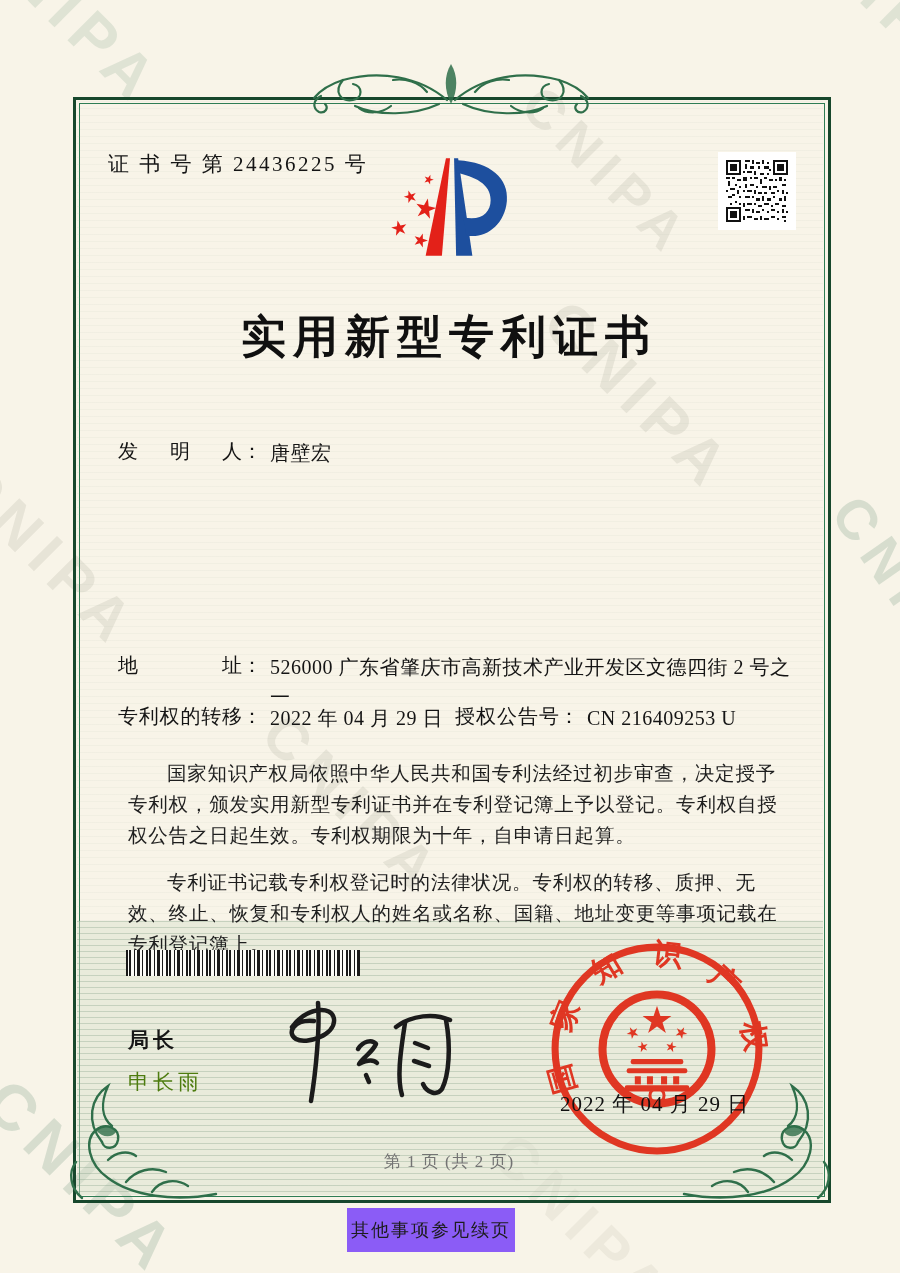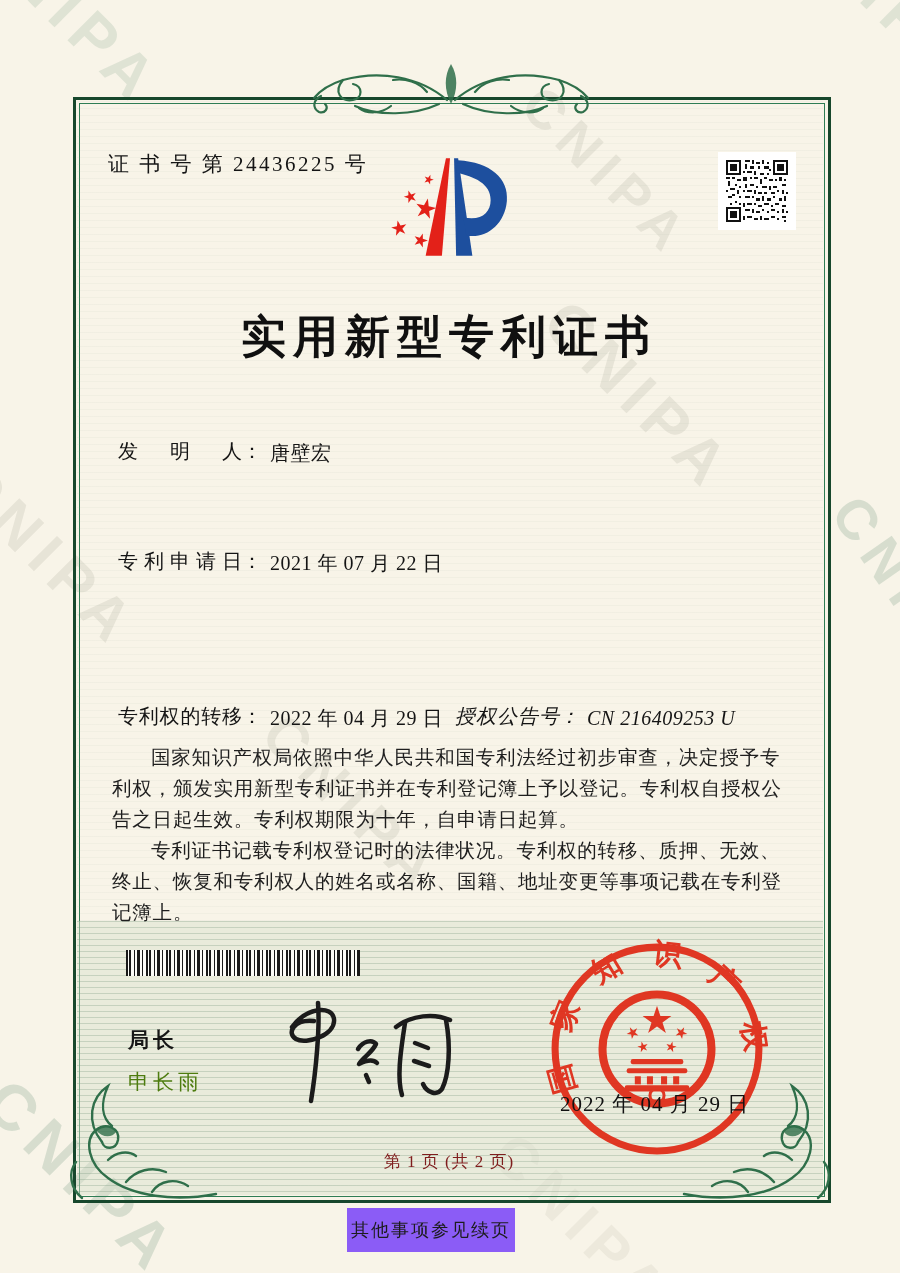--- a/index.html
+++ b/index.html
@@ -15,31 +15,31 @@
   .cert-no{position:absolute;left:108px;top:150px;font-size:21px;letter-spacing:2.5px;color:#141414;}
   .logo{position:absolute;left:383px;top:154px;width:132px;height:106px;}
   .qr{position:absolute;left:718px;top:152px;width:78px;height:78px;background:#fff;display:flex;align-items:center;justify-content:center;}
   .title{position:absolute;left:73px;top:261px;width:752px;text-align:center;font-size:45px;font-weight:bold;letter-spacing:7px;color:#101010;margin-top:46px;}
   .frow{position:absolute;left:118px;font-size:20px;color:#141414;white-space:nowrap;}
   .flabel{display:inline-block;width:124px;text-align:justify;text-align-last:justify;}
   .fcolon{display:inline-block;margin-right:8px;}
   .fvalue{display:inline-block;letter-spacing:0.5px;vertical-align:top;line-height:30px;}
   .frow.wrap{white-space:normal;}
   .frow.wrap .fvalue{width:528px;}
-  .grant-no{position:absolute;left:455px;top:703px;font-size:20px;color:#141414;white-space:nowrap;font-style:italic;}
+  .grant-no{position:absolute;left:455px;top:703px;font-size:20px;color:#141414;white-space:nowrap;}
   .grant-no .flabel{width:104px;}
   .body-text{position:absolute;left:112px;top:742px;width:684px;font-size:19.5px;line-height:31px;letter-spacing:0.8px;color:#1e1e1e;}
-  .body-text p{margin:0;text-indent:2em;}
+  .body-text p{margin:16px;text-indent:2em;}
   .barcode{position:absolute;left:126px;top:950px;width:234px;height:26px;background-color:#fcfcf8;background-image:repeating-linear-gradient(90deg,#191919 0 2px,rgba(0,0,0,0) 2px 3px,#191919 3px 5px,rgba(0,0,0,0) 5px 8px,#191919 8px 9px,rgba(0,0,0,0) 9px 11px,#191919 11px 14px,rgba(0,0,0,0) 14px 16px,#191919 16px 17px,rgba(0,0,0,0) 17px 20px);}
   .officer-title{position:absolute;left:128px;top:1026px;font-size:21px;letter-spacing:4px;color:#161616;font-weight:bold;}
   .officer-name{position:absolute;left:128px;top:1068px;font-size:21px;letter-spacing:4px;color:#4d7c0f;}
   .signature{position:absolute;left:262px;top:995px;width:220px;height:118px;}
   .seal{position:absolute;left:546px;top:936px;width:222px;height:222px;}
   .seal-date{position:absolute;left:560px;top:1090px;font-size:21px;letter-spacing:1px;color:#111;white-space:nowrap;}
-  .page-num{position:absolute;left:73px;top:1150px;width:752px;text-align:center;font-size:17px;letter-spacing:1px;color:#7f1d1d;}
+  .page-num{position:absolute;left:73px;top:1150px;width:752px;text-align:center;font-size:17px;letter-spacing:1px;color:#737373;}
   .note{position:absolute;left:347px;top:1208px;background:#8b5cf6;padding:10px 4px;font-size:18px;letter-spacing:2px;color:#1c1c1c;}
   .flourish{position:absolute;}
 </style>
 </head>
 <body>
 
 <div class="page">
 
   <div class="wm wm-green" style="left:-52px;top:-26px;font-size:62px;">CNIPA</div>
   <div class="wm wm-green" style="left:760px;top:-44px;font-size:62px;">CNIPA</div>
@@ -131,22 +131,22 @@
       M9,23h2v1h-2z M12,23h1v2h-1z M14,24h2v1h-2z M17,23h1v1h-1z M19,24h1v1h-1z M21,23h2v1h-2z M24,24h1v1h-1z M26,23h1v2h-1z M28,24h1v1h-1z
       M8,26h1v2h-1z M10,26h2v1h-2z M13,27h2v1h-2z M16,26h1v2h-1z M18,27h2v1h-2z M21,26h2v1h-2z M24,27h1v1h-1z M26,26h2v1h-2z M27,28h1v1h-1z"></path>
     </svg>
   </div>
 
   <div class="title">实用新型专利证书</div>
 
   <div class="frow" style="top:438px">
     <span class="flabel">发明人</span><span class="fcolon">：</span><span class="fvalue">唐壁宏</span>
   </div>
-  <div class="frow" style="top:548px">
-    <span class="flabel">专利申请日</span><span class="fcolon">：</span><span class="fvalue">2021 年 07 月 22 日</span>
+  <div class="frow wrap" style="top:652px">
+    <span class="flabel">地址</span><span class="fcolon">：</span><span class="fvalue">526000  广东省肇庆市高新技术产业开发区文德四街 2 号之一</span>
   </div>
   <div class="frow" style="top:703px">
     <span class="flabel">专利权的转移</span><span class="fcolon">：</span><span class="fvalue">2022 年 04 月 29 日</span>
   </div>
   <div class="grant-no">
     <span class="flabel">授权公告号</span><span class="fcolon">：</span><span class="fvalue">CN 216409253 U</span>
   </div>
 
   <div class="body-text">
     <p>国家知识产权局依照中华人民共和国专利法经过初步审查，决定授予专利权，颁发实用新型专利证书并在专利登记簿上予以登记。专利权自授权公告之日起生效。专利权期限为十年，自申请日起算。</p>

